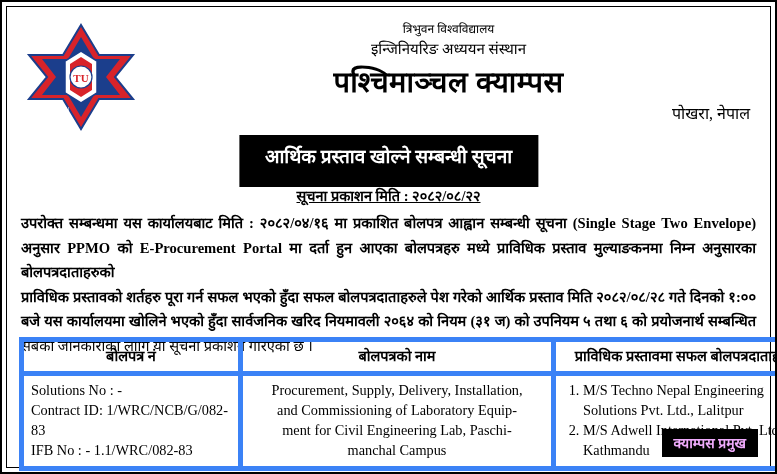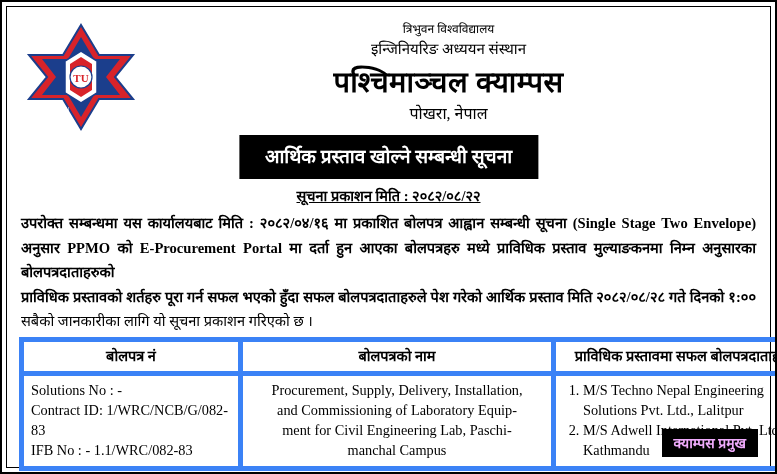--- a/index.html
+++ b/index.html
@@ -61,33 +61,34 @@
     font-size: 29px;
     font-weight: bold;
     line-height: 38px;
     margin-top: 4px;
     letter-spacing: 0.5px;
   }
   .campus-loc {
     font-size: 16px;
     line-height: 22px;
     margin-top: 2px;
+    text-align: right;
   }
 
   
   .title-bar {
     position: absolute;
     left: 50%;
     transform: translateX(-50%);
     top: 128px;
     background: #000000;
     color: #ffffff;
     font-size: 19px;
     font-weight: bold;
-    padding: 8px 26px 10px 26px;
+    padding: 8px 26px 18px 26px;
     white-space: nowrap;
     text-align: center;
   }
 
   
   .pub-date {
     position: absolute;
     left: 0;
     right: 0;
     top: 178px;
@@ -205,20 +206,21 @@
     </div>
 
     <div class="title-bar">आर्थिक प्रस्ताव खोल्ने सम्बन्धी सूचना</div>
 
     <div class="pub-date">सूचना प्रकाशन मिति : २०८२/०८/२२</div>
 
     <div class="body-para">
       <span class="ln j">उपरोक्त सम्बन्धमा यस कार्यालयबाट  मिति : २०८२/०४/१६ मा प्रकाशित बोलपत्र आह्वान सम्बन्धी सूचना (Single Stage Two Envelope)</span>
       <span class="ln j">अनुसार PPMO को E-Procurement Portal मा दर्ता हुन आएका बोलपत्रहरु मध्ये प्राविधिक प्रस्ताव मुल्याङकनमा निम्न अनुसारका बोलपत्रदाताहरुको</span>
       <span class="ln j">प्राविधिक प्रस्तावको शर्तहरु पूरा गर्न सफल भएको हुँदा सफल बोलपत्रदाताहरुले पेश गरेको आर्थिक प्रस्ताव मिति २०८२/०८/२८ गते दिनको १:००</span>
+      <span class="ln j">बजे यस कार्यालयमा खोलिने भएको हुँदा सार्वजनिक खरिद नियमावली २०६४ को नियम (३१ ज) को उपनियम ५ तथा ६ को प्रयोजनार्थ सम्बन्धित</span>
       <span class="ln">सबैको जानकारीका लागि यो सूचना प्रकाशन गरिएको छ ।</span>
     </div>
 
     <table class="notice-table">
       <thead>
         <tr>
           <th class="col-a">बोलपत्र नं</th>
           <th class="col-b">बोलपत्रको नाम</th>
           <th class="col-c">प्राविधिक प्रस्तावमा सफल बोलपत्रदाताहरु</th>
         </tr>

